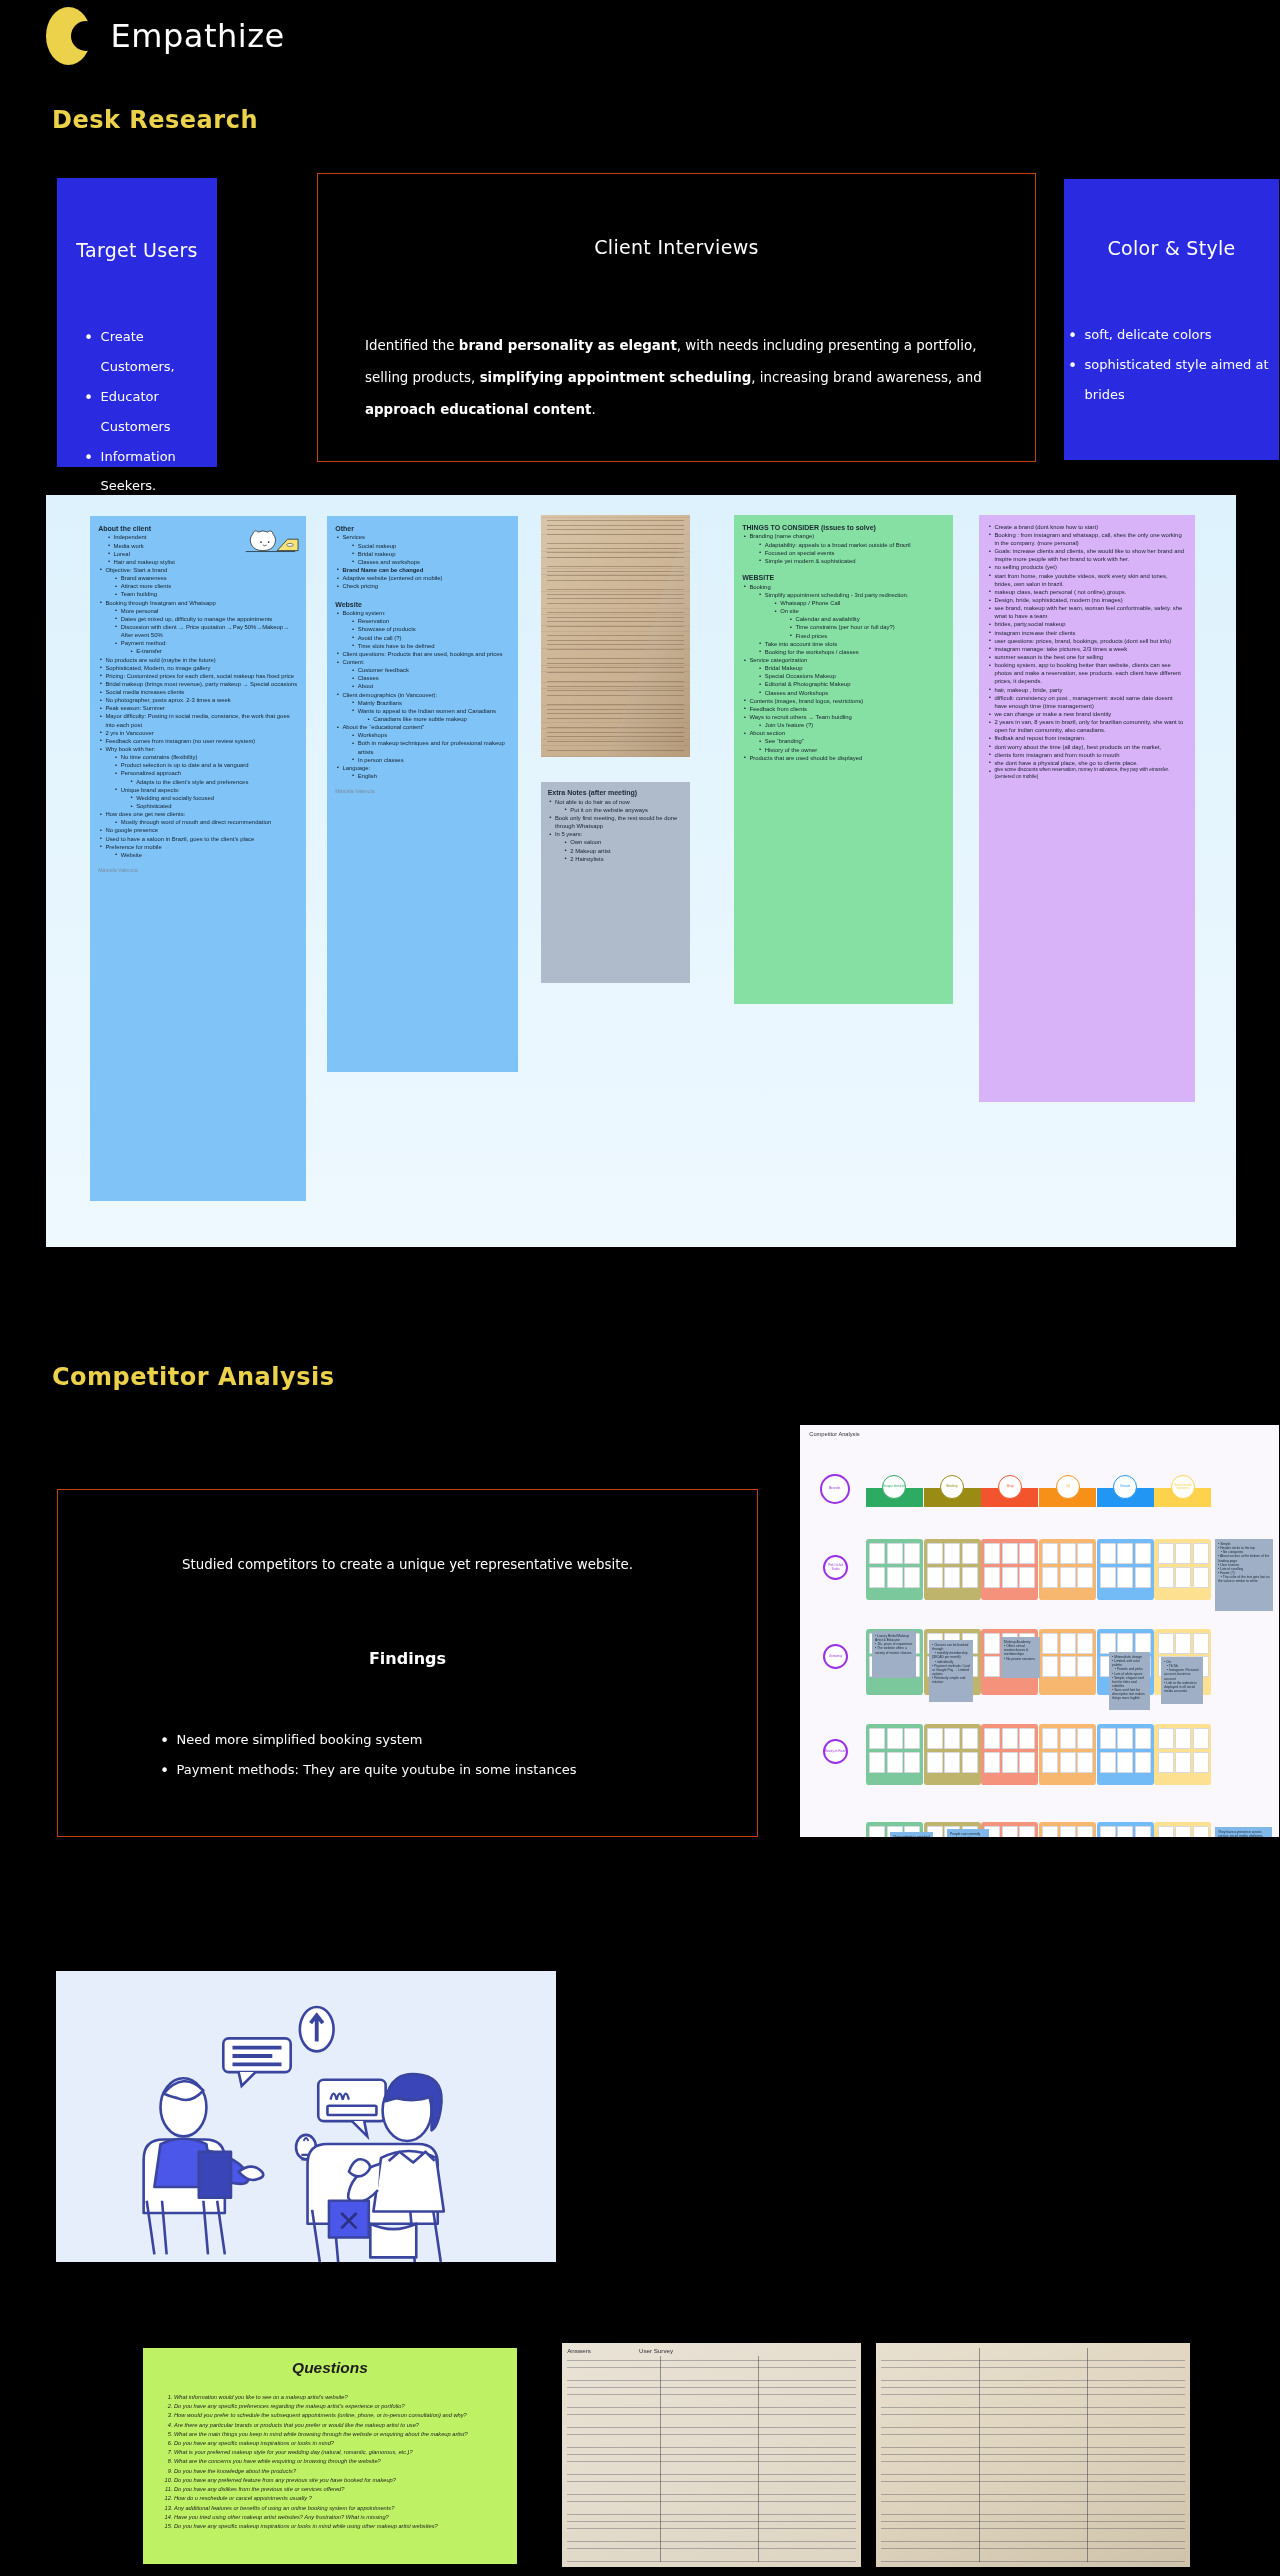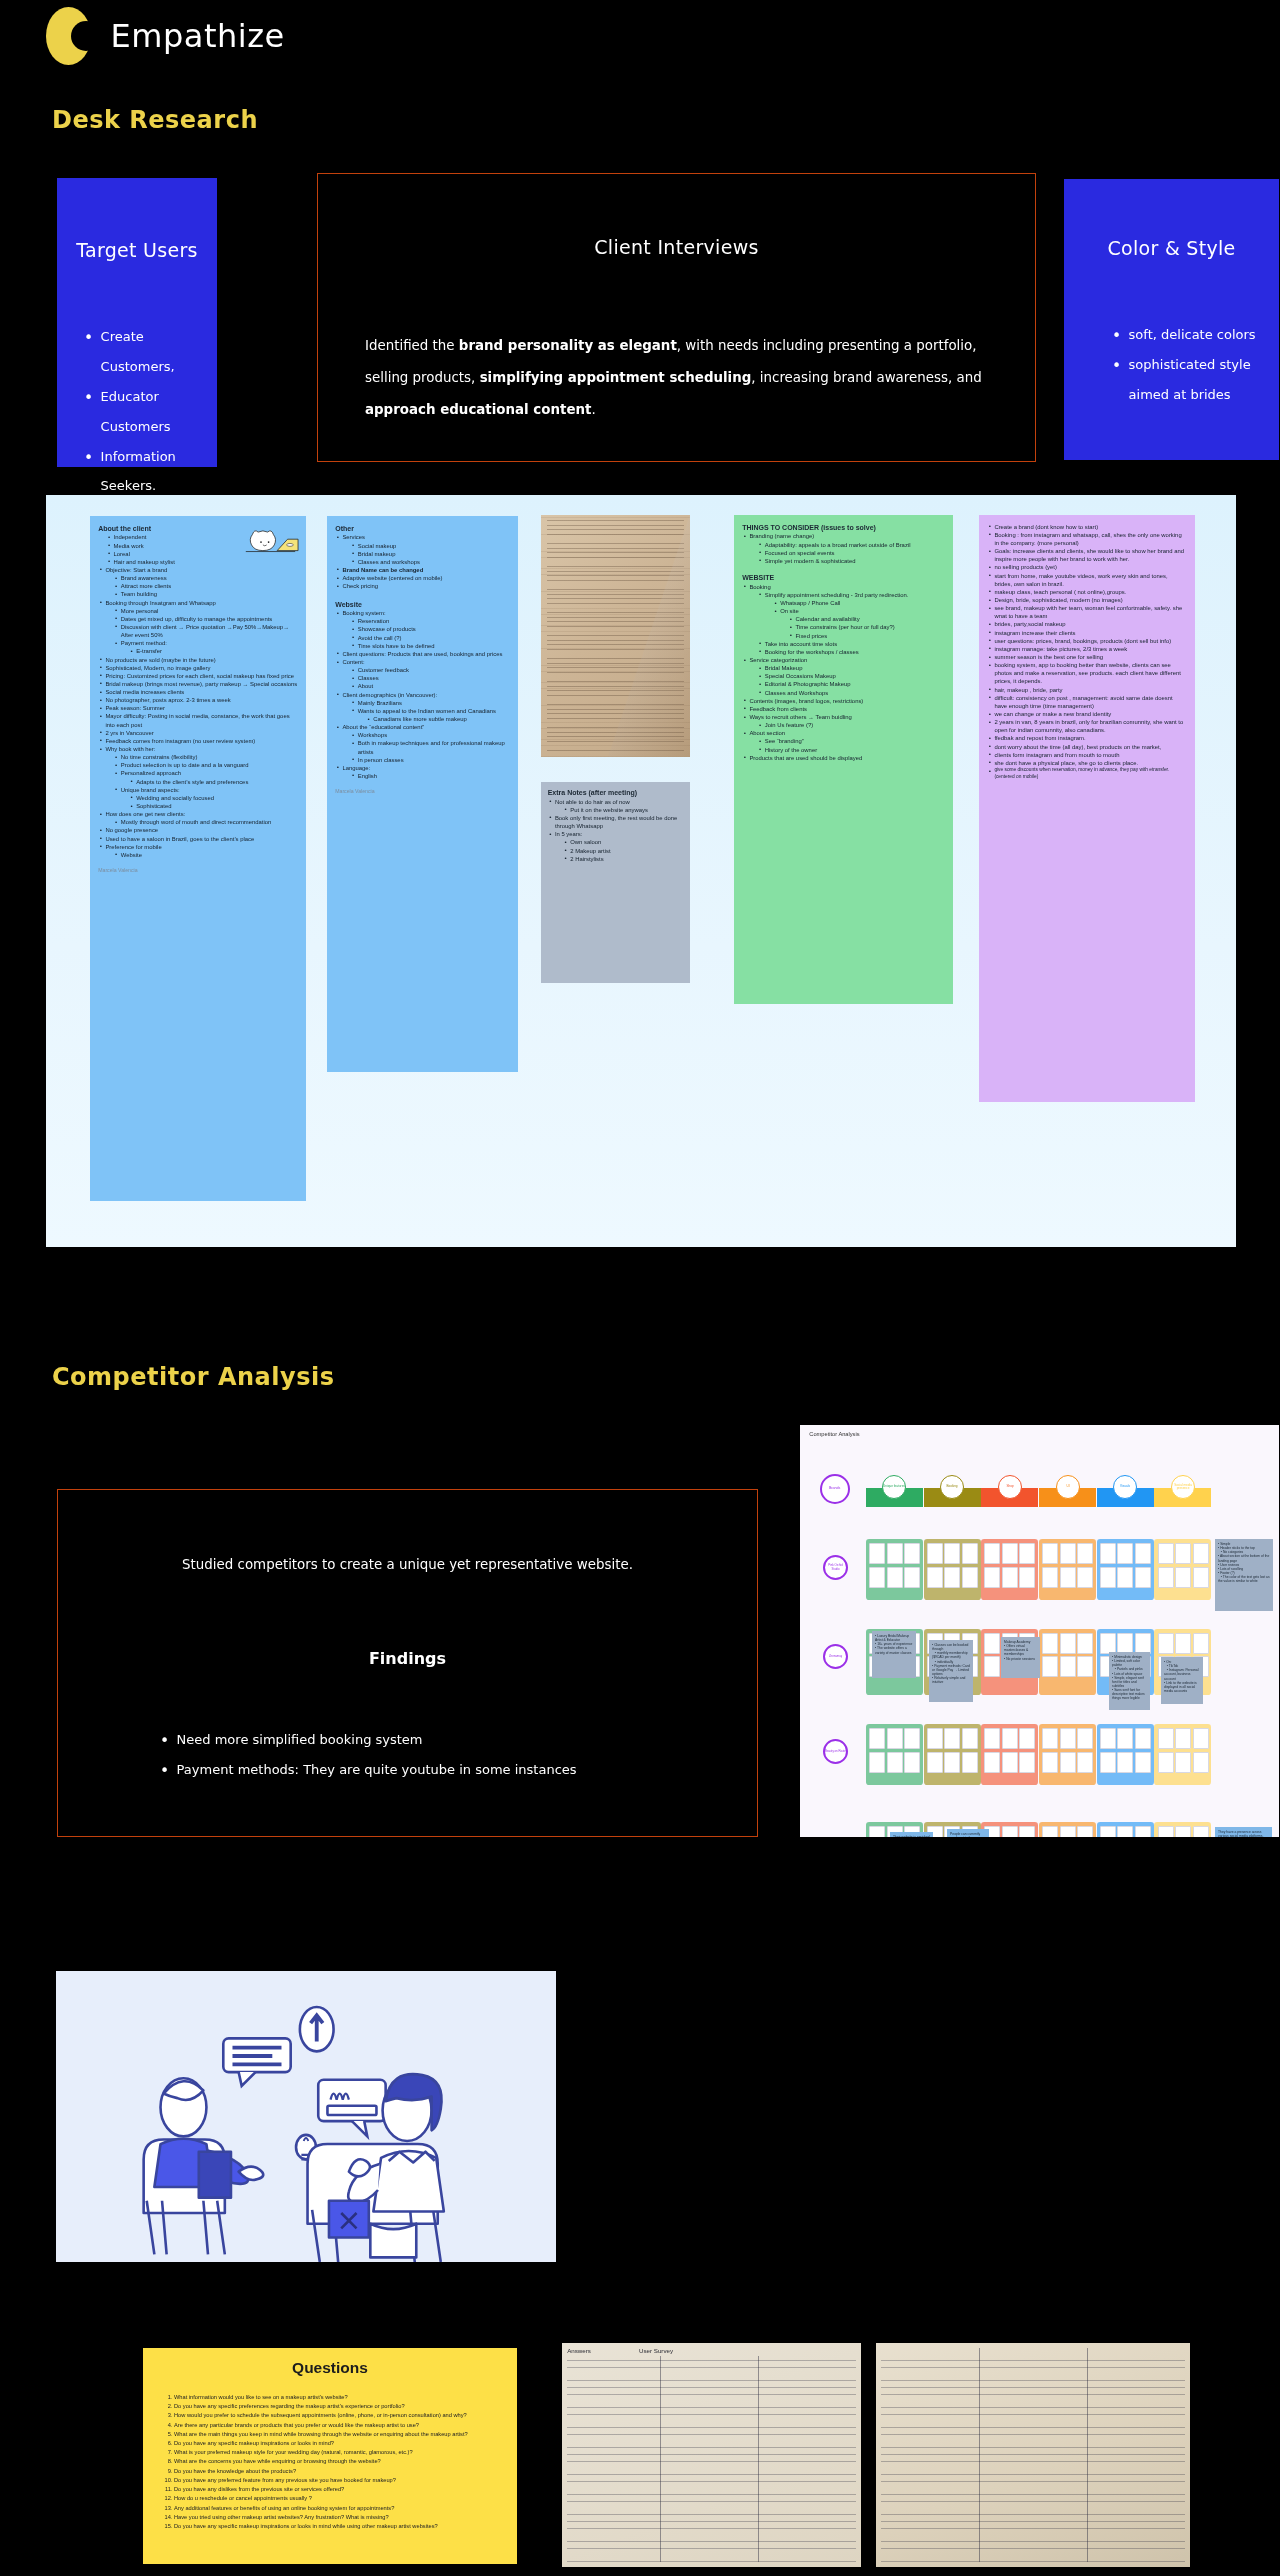--- a/index.html
+++ b/index.html
@@ -100,21 +100,21 @@
   .cb-cell { position: absolute; border-radius: 3.1px; }
   .cb-mini { position:absolute; background:#fff; border:0.5px solid #d8d8e2; border-radius:1px; }
   .cb-sticky { position:absolute; background:#9fb0c6; font-size:3.3px; color:#1b2733; padding:3.1px; line-height:1.25; }
   .cb-sticky.blue { background:#7fb7e8; }
 
   
   .illus { position: absolute; background: #e7eefb; }
 
   
   .paper { position: absolute; overflow: hidden; }
-  .paper-q { background: #fde047; }
+  .paper-q { background: #bef264; font-style: italic; }
   .paper-q h3 { text-align: center; font-size: 15.5px; font-weight: 700; color: #1d1d1d; margin: 11.3px 0 15.5px;
     font-family: "Liberation Sans", sans-serif; }
   .paper-q ol { margin: 0 13.4px 0 31px; }
   .paper-q li { font-size: 5.7px; line-height: 1.62; color: #222;
     font-family: "Liberation Sans", sans-serif; }
   .hand { position:absolute; background: linear-gradient(160deg,#e8e0cf 0%, #ddd2bc 55%, #cfc3ab 100%); }
   .hand .hdr { position:absolute; left:5.2px; top:4.1px; font-size:6.2px; color:#2a2a33; }
   .hand .scribbles { position:absolute; inset: 13.4px 5.2px 5.2px 5.2px;
     background: repeating-linear-gradient(0deg, rgba(40,40,60,.55) 0 0.7px, rgba(0,0,0,0) 0.7px 6.7px);
     opacity:.55; }
@@ -144,21 +144,21 @@
       </ul>
   </div>
 
   <div class="card-outline" style="left:317px; top:173px; width:719px; height:289px;">
     <div class="card-h" style="margin-top:62px;">Client Interviews</div>
     <div class="ci-body" id="ci-body" style="margin:72px 47px 0 47px;"><span>Identified the </span><b>brand personality as elegant</b><span>, with needs including presenting a portfolio, selling products, </span><b>simplifying appointment scheduling</b><span>, increasing brand awareness, and </span><b>approach educational content</b><span>.</span></div>
   </div>
 
   <div class="card-blue" style="left:1064px; top:179px; width:215px; height:281px; padding-top:58px;">
     <div class="card-h">Color &amp; Style</div>
-    <ul class="card-ul" id="cs-list" style="margin-top:61px; width:100%; padding-left:44px;">
+    <ul class="card-ul" id="cs-list" style="margin-top:61px; width:100%; ">
         <li>soft, delicate colors</li>
         <li>sophisticated style aimed at brides</li>
       </ul>
   </div>
 
   <div class="board">
 
     <div class="note note-blue" style="left:44px; top:20.6px; width:216px; height:685px; padding:9.3px 8.2px;">
       <div class="nh">About the client</div>
       <div id="note-client-items">

